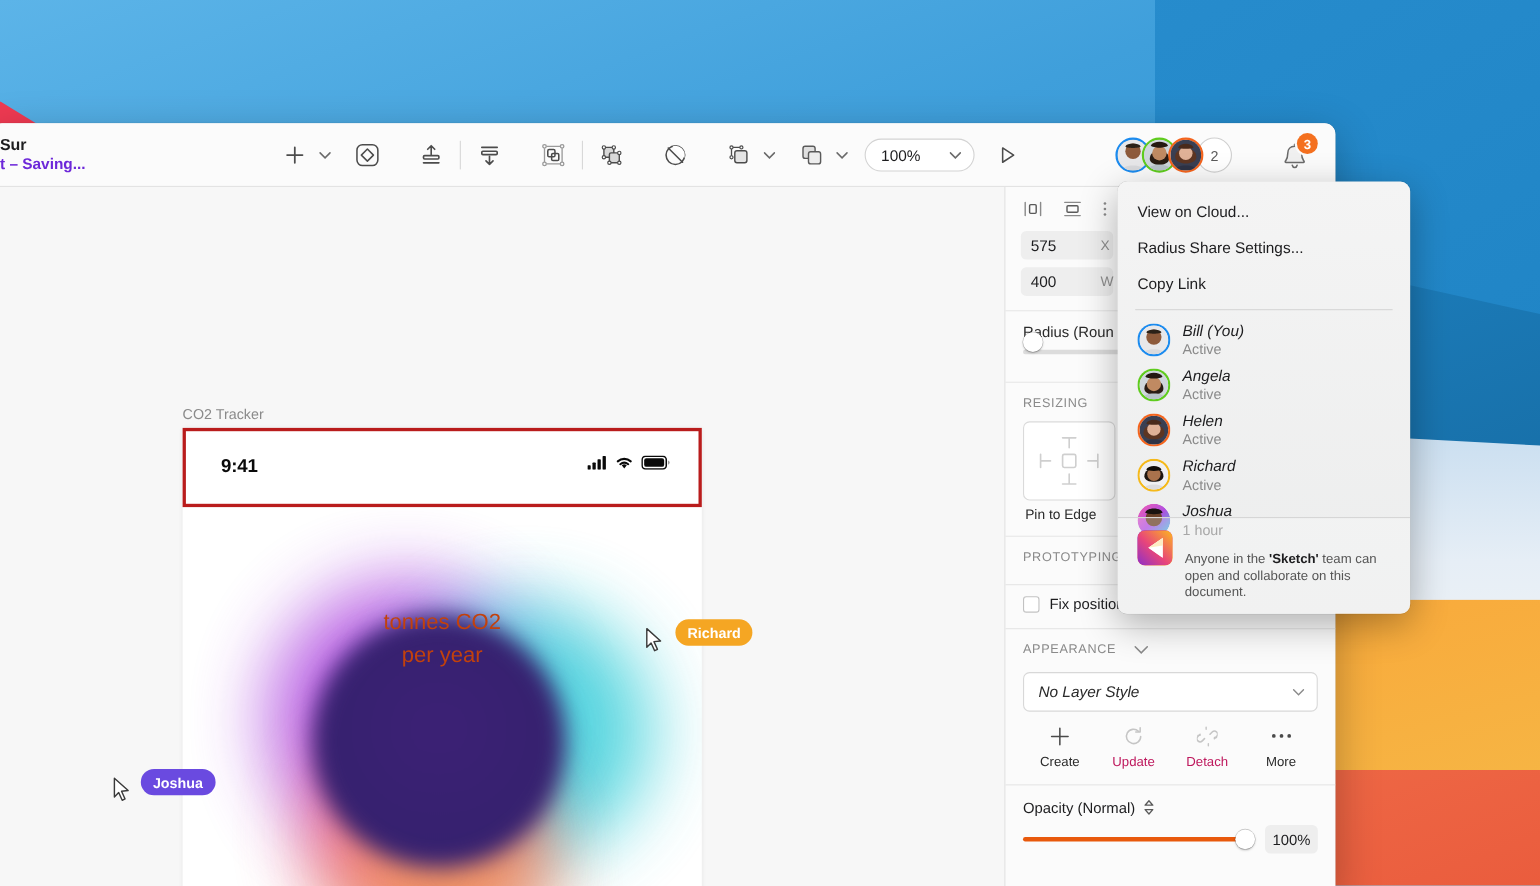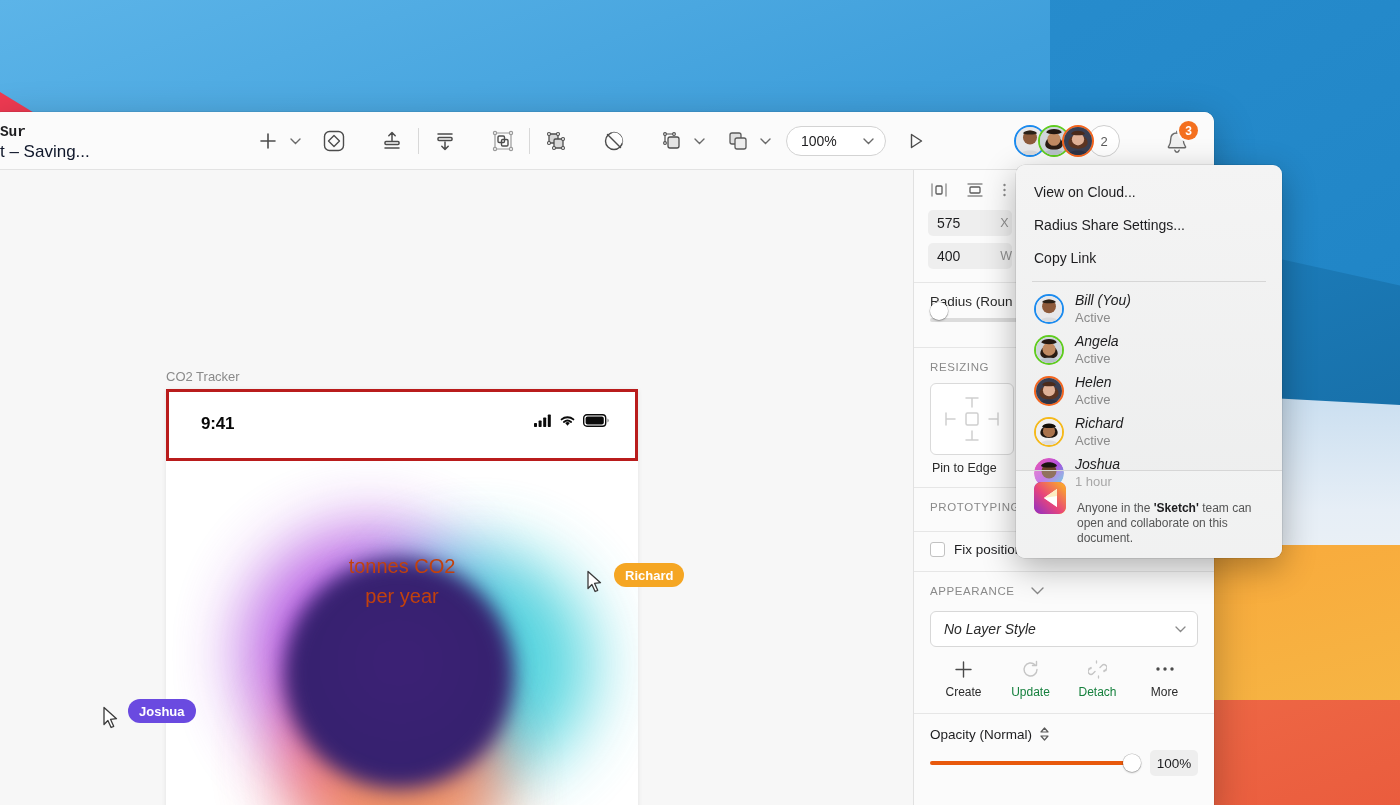--- a/index.html
+++ b/index.html
@@ -73,22 +73,22 @@
     position: relative;
     height: 58px;
     background: #fbfbfb;
     border-bottom: 1px solid #e3e3e3;
     display: flex; align-items: center;
   }
   .doc-title-wrap {
     position: absolute; left: 8px; top: 11px;
     line-height: 1.25;
   }
-  .doc-title { font-size: 14.5px; font-weight: bold; color: #1d1d1f; letter-spacing: -.1px; font-family: Liberation Mono, monospace; }
-  .doc-sub { font-size: 17px; color: #0f172a; }
+  .doc-title { font-size: 14.5px; font-weight: bold; color: #1d1d1f; letter-spacing: -.1px; }
+  .doc-sub { font-size: 14px; color: #6d28d9; font-weight: bold; }
   #tb-center {
     position: absolute; left: 258px; top: 0; height: 58px;
     display: flex; align-items: center; gap: 0;
   }
   .tb-btn {
     width: 36px; height: 34px;
     display: flex; align-items: center; justify-content: center;
     color: #4c4c4c;
   }
   .tb-caret { width: 18px; height: 34px; display: flex; align-items: center; justify-content: center; color:#6a6a6a; }
@@ -262,21 +262,21 @@
   .style-select {
     margin: 8px 16px 0 16px;
     height: 36px;
     border: 1px solid #d8d8d8; border-radius: 6px; background: #fff;
     display: flex; align-items: center; justify-content: space-between;
     padding: 0 11px 0 13px;
     font-style: italic; font-size: 14px; color: #2a2a2a;
   }
   .style-actions { display: flex; padding: 10px 16px 0 16px; }
   .sa { flex: 1; text-align: center; color: #2a2a2a; }
-  .sa.dim { color: #15803d; }
+  .sa.dim { color: #be185d; }
   .sa-ic { height: 24px; display: flex; align-items: center; justify-content: center; }
   .sa-lb { font-size: 12px; margin-top: 4px; }
   .opacity-row { display: flex; align-items: center; gap: 7px; padding: 12px 16px 0 16px; }
   .opacity-slider-row { display: flex; align-items: center; gap: 9px; padding: 8px 16px 0 16px; }
   .op-badge {
     min-width: 48px; height: 26px; background: #eeeeee; border-radius: 5px;
     display: flex; align-items: center; justify-content: center;
     font-size: 13.5px; color: #1d1d1f;
   }
 

